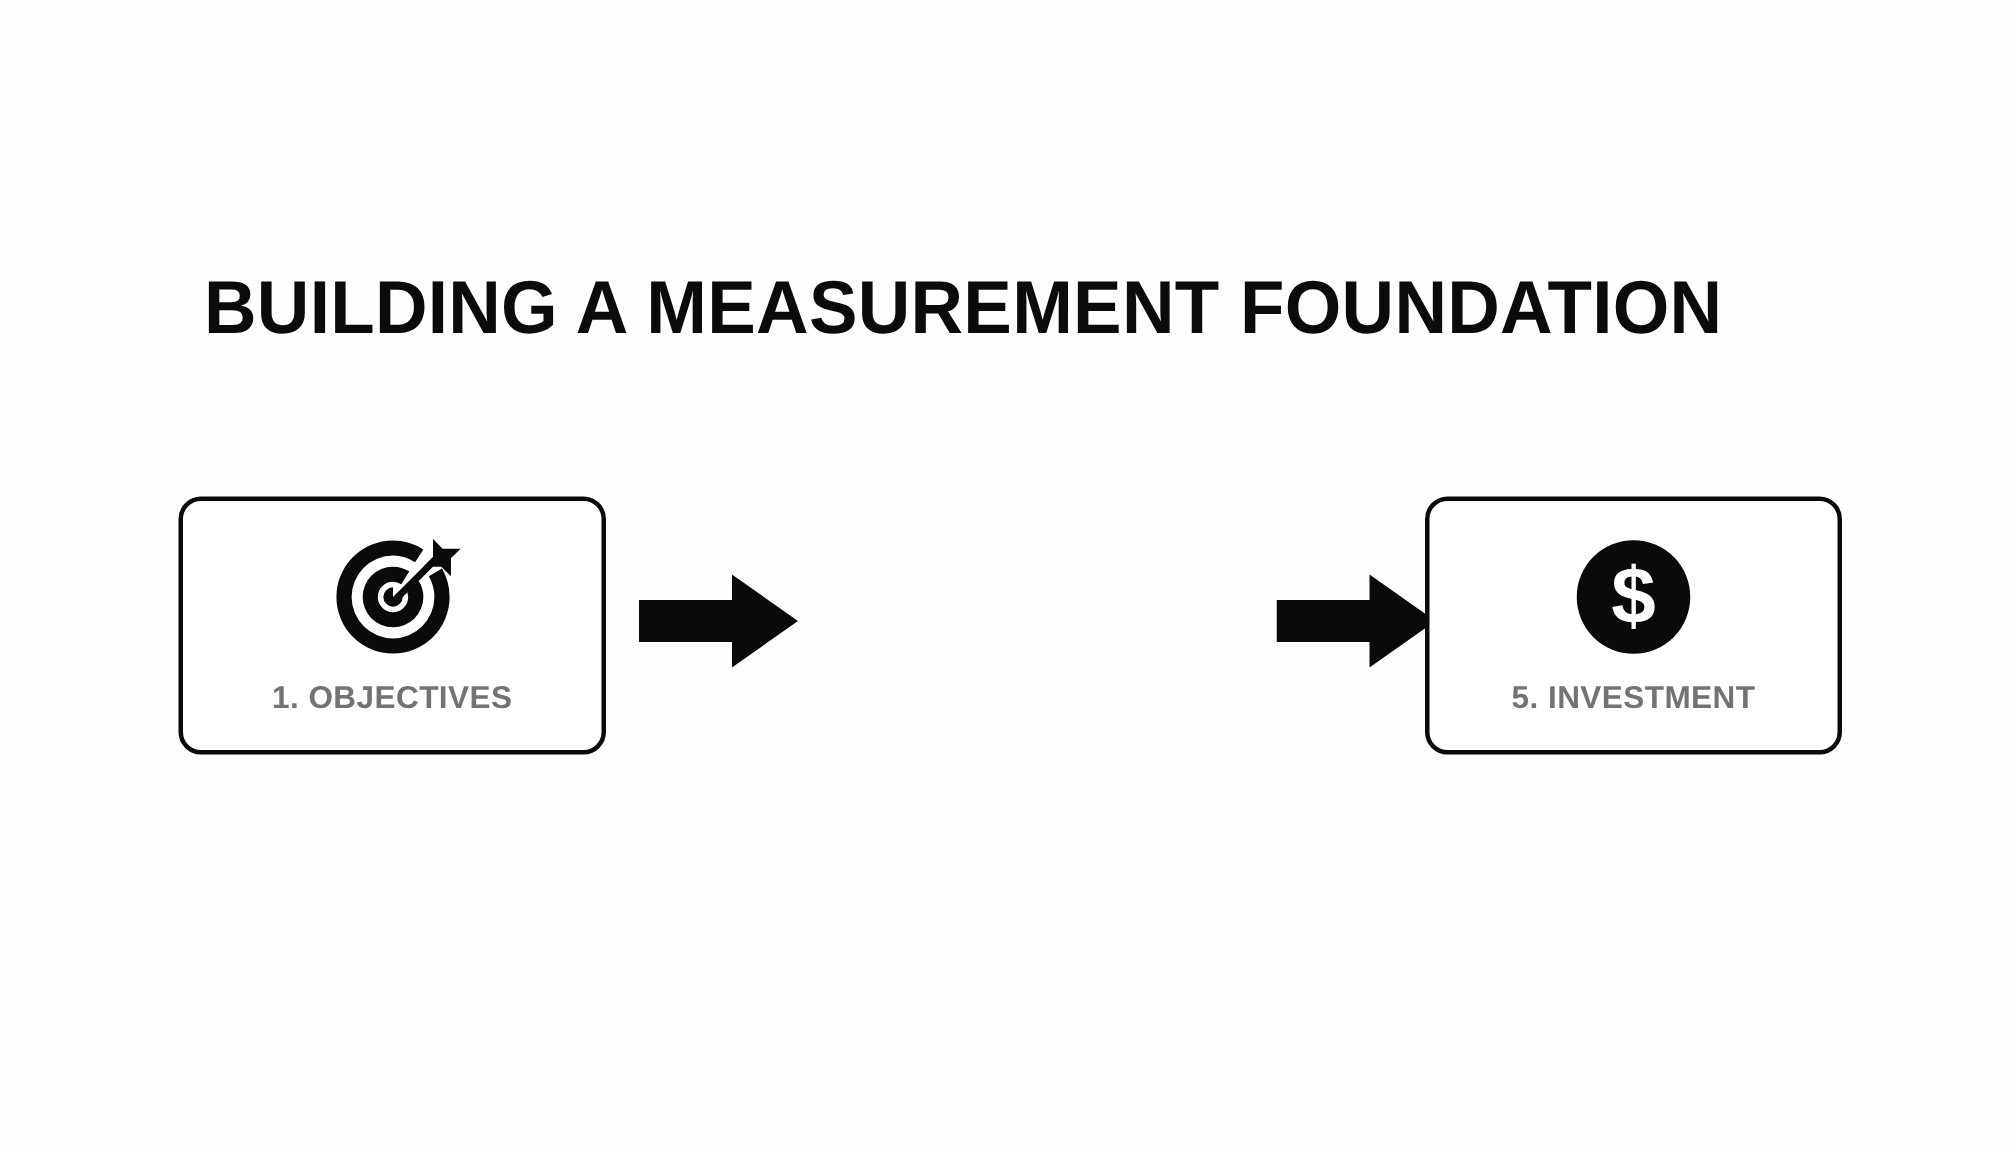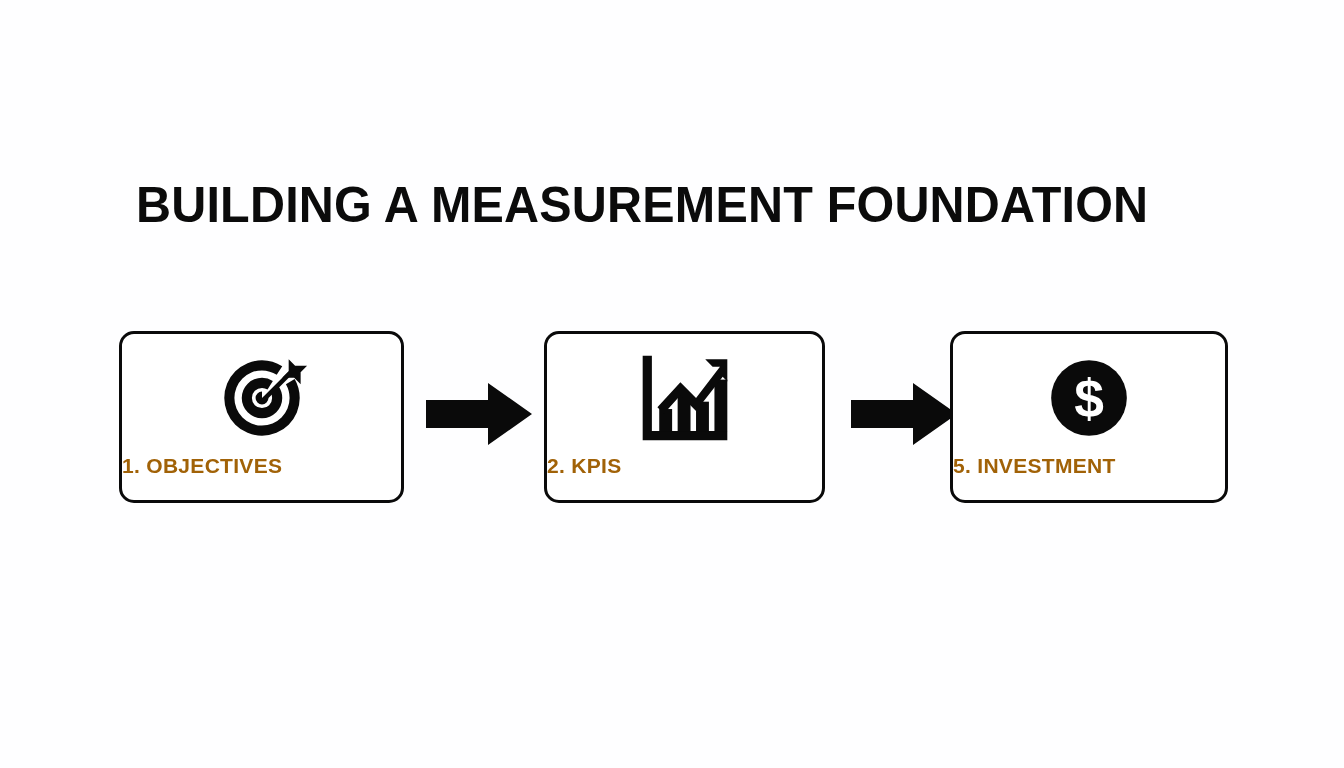--- a/index.html
+++ b/index.html
@@ -71,27 +71,27 @@
     align-items: center;
     justify-content: center;
   }
   .card-icon svg { display: block; }
 
   .card-label {
     position: absolute;
     left: 0;
     right: 0;
     top: 119px;
-    text-align: left;
+    text-align: center;
     font-family: "Liberation Sans", sans-serif;
     font-weight: 700;
     font-size: 21px;
     line-height: 26px;
     letter-spacing: 0.3px;
-    color: #a16207;
+    color: #737373;
     white-space: nowrap;
   }
 
   
   .connector {
     position: absolute;
     top: 51px;
     width: 106px;
     height: 64px;
   }
@@ -129,38 +129,20 @@
       </div>
       <div class="card-label">1. OBJECTIVES</div>
     </div>
 
     <div class="connector connector-1">
       <svg width="106" height="64" viewBox="0 0 106 64" aria-hidden="true">
         <path d="M0 18 L62 18 L62 1 L106 32 L62 63 L62 46 L0 46 Z" fill="#0a0a0a"></path>
       </svg>
     </div>
 
-    <div class="card card-2">
-      <div class="card-icon">
-        <svg width="96" height="92" viewBox="0 0 104 100" aria-hidden="true">
-
-          <path d="M6 4 L16 4 L16 86 L98 86 L98 96 L6 96 Z" fill="#0a0a0a"></path>
-
-          <rect x="24" y="62" width="14" height="24" fill="#0a0a0a"></rect>
-          <rect x="44" y="46" width="14" height="40" fill="#0a0a0a"></rect>
-          <rect x="64" y="54" width="14" height="32" fill="#0a0a0a"></rect>
-          <rect x="84" y="30" width="14" height="56" fill="#0a0a0a"></rect>
-
-          <path d="M22 60 L47 33 L64 50 L90 16 L96 23 L64 64 L47 47 L29 67 Z" fill="#0a0a0a"></path>
-
-          <path d="M74 8 L98 8 L98 32 L90 24 L90 16 L82 16 Z" fill="#0a0a0a"></path>
-        </svg>
-      </div>
-      <div class="card-label">2. KPIS</div>
-    </div>
 
     <div class="connector connector-2">
       <svg width="106" height="64" viewBox="0 0 106 64" aria-hidden="true">
         <path d="M0 18 L62 18 L62 1 L106 32 L62 63 L62 46 L0 46 Z" fill="#0a0a0a"></path>
       </svg>
     </div>
 
     <div class="card card-3">
       <div class="card-icon">
         <svg width="86" height="86" viewBox="0 0 100 100" aria-hidden="true">

